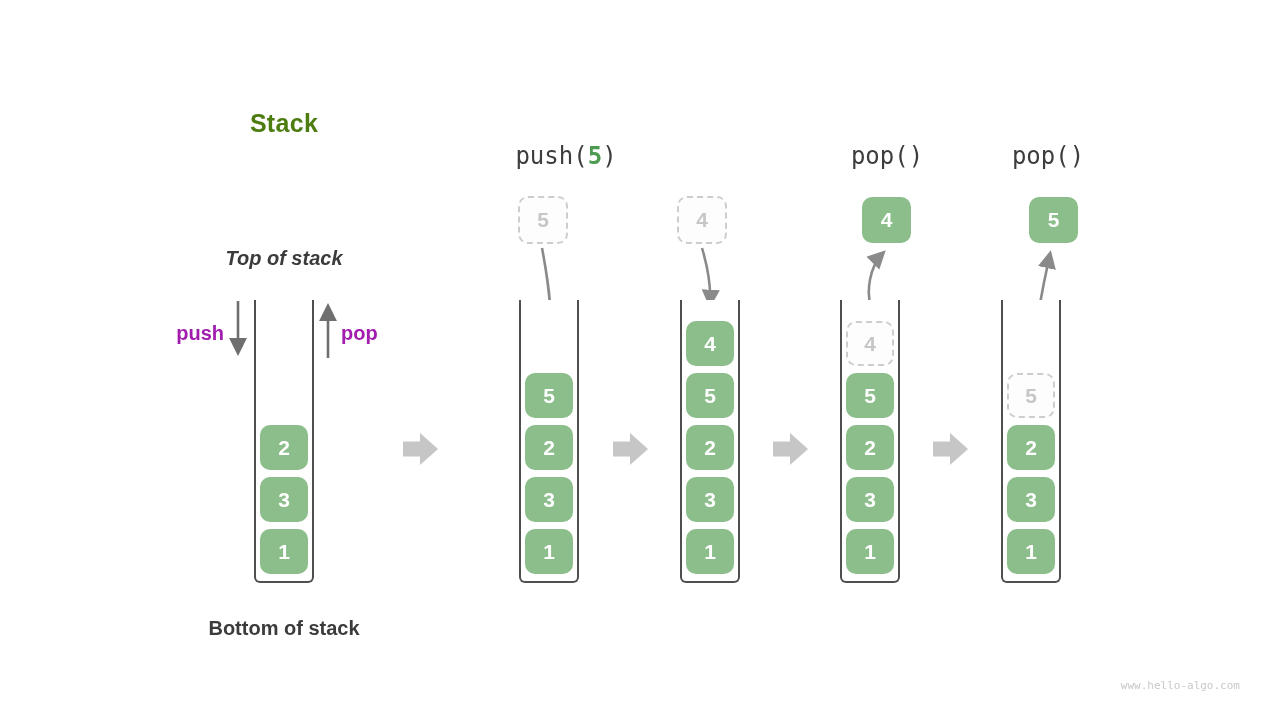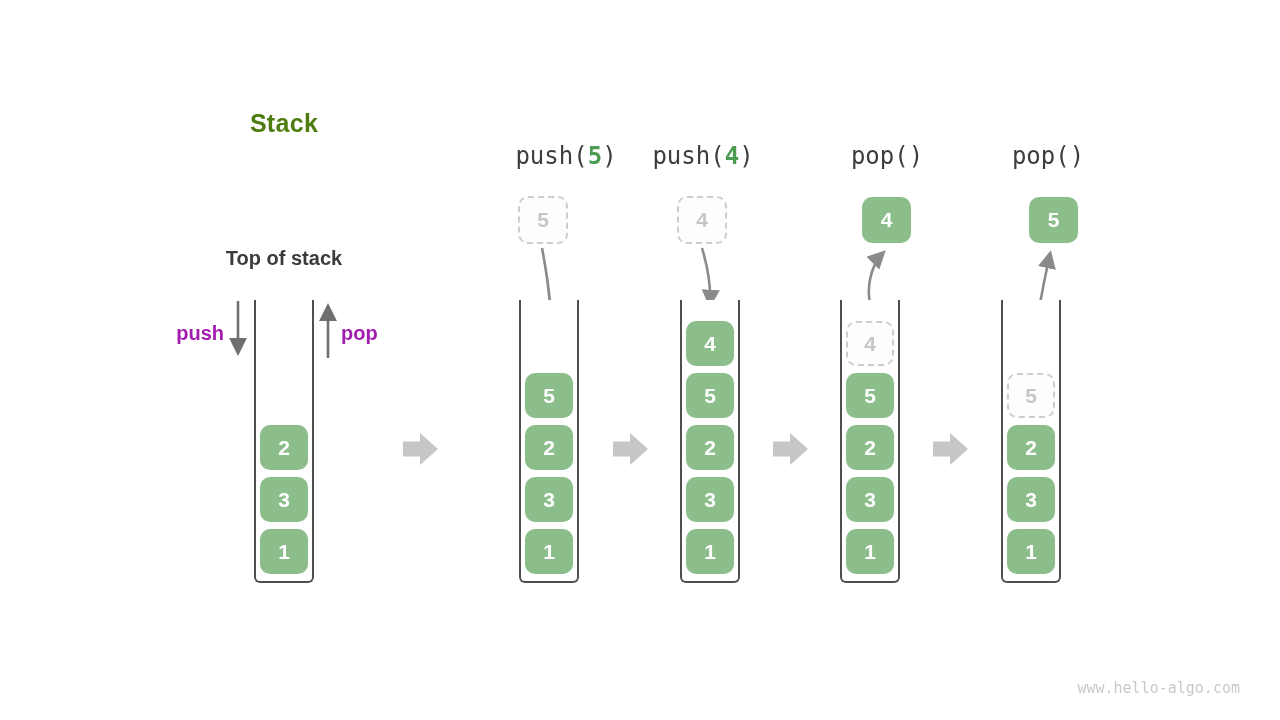--- a/index.html
+++ b/index.html
@@ -33,21 +33,21 @@
   }
 
   .side-label {
     position: absolute;
     width: 260px;
     text-align: center;
     font-size: 20px;
     font-weight: bold;
     color: #3b3b3b;
   }
-  .top-label    { left: 154px; top: 247px; }
+  .top-label    { left: 154px; top: 247px; font-style: italic; }
   .bottom-label { left: 154px; top: 617px; }
 
   .pushpop-label {
     position: absolute;
     font-size: 20px;
     font-weight: bold;
     color: #a21caf;
     top: 322px;
   }
   .push-label { left: 104px; width: 120px; text-align: right; }
@@ -128,21 +128,21 @@
     width: 49px; height: 46px;
     background: #8cbe8c;
     color: #ffffff;
   }
 
   .watermark {
     position: absolute;
     right: 40px;
     top: 679px;
     font-family: "DejaVu Sans Mono", monospace;
-    font-size: 15px;
+    font-size: 11px;
     color: #c9c9c9;
   }
 </style>
 </head>
 <body>
 
 <div class="canvas">
 
   <svg class="overlay" viewBox="0 0 1280 720">
     <defs>
@@ -165,25 +165,25 @@
     <g fill="#c6c6c6">
       <path d="M403,441.5 h17 v-8.5 l18,16 l-18,16 v-8.5 h-17 z"></path>
       <path d="M613,441.5 h17 v-8.5 l18,16 l-18,16 v-8.5 h-17 z"></path>
       <path d="M773,441.5 h17 v-8.5 l18,16 l-18,16 v-8.5 h-17 z"></path>
       <path d="M933,441.5 h17 v-8.5 l18,16 l-18,16 v-8.5 h-17 z"></path>
     </g>
   </svg>
 
   <div class="diagram-title">Stack</div>
   <div class="side-label top-label">Top of stack</div>
+  <div class="side-label bottom-label">Bottom of stack</div>
   <div class="pushpop-label push-label">push</div>
   <div class="pushpop-label pop-label">pop</div>
 
   <div class="op" style="left:456px"><span>push(</span><span class="arg">5</span><span>)</span></div>
-  <div class="op" style="left:593px"><span>push(</span><span class="arg">4</span><span>)</span></div>
   <div class="op" style="left:777px"><span>pop()</span></div>
   <div class="op" style="left:938px"><span>pop()</span></div>
 
   <div class="float-box dashed" style="left:518px; top:196px">5</div>
   <div class="float-box dashed" style="left:677px; top:196px">4</div>
   <div class="float-box solid" style="left:862px; top:197px">4</div>
   <div class="float-box solid" style="left:1029px; top:197px">5</div>
 
   <div class="stack-container" style="left:254px">
     <div class="cells">

